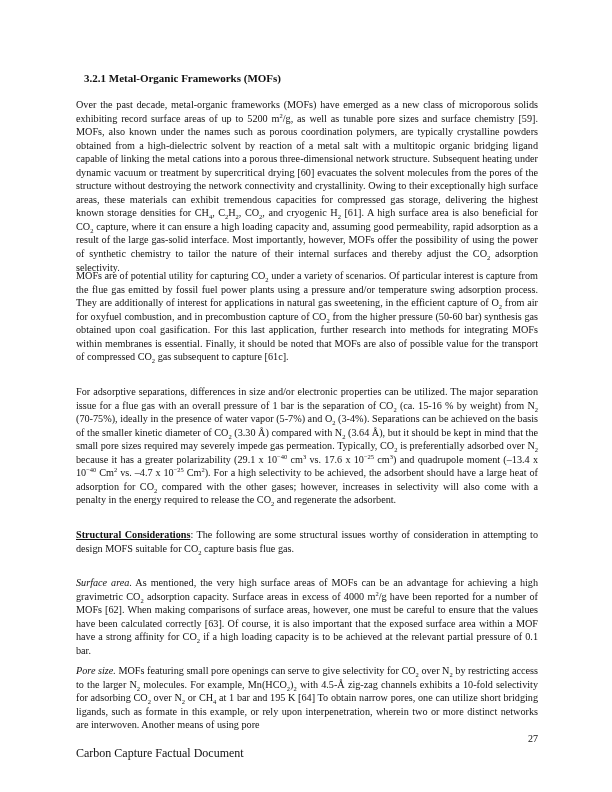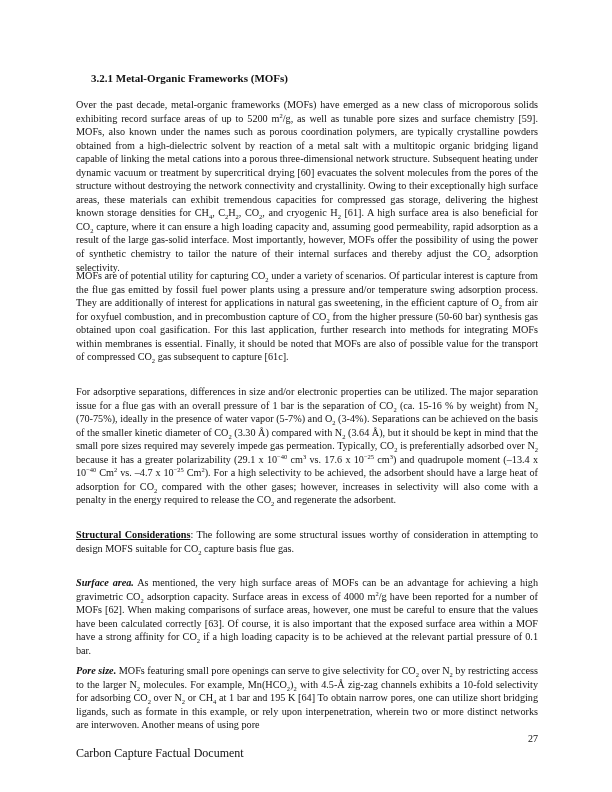--- a/index.html
+++ b/index.html
@@ -1,24 +1,24 @@
 <!DOCTYPE html>
 <html><head>
 <meta charset="utf-8">
 <style>
   html, body { margin: 0; padding: 0; background: #ffffff; }
   body { width: 612px; height: 792px; position: relative; overflow: hidden;
          font-family: "Liberation Serif", "DejaVu Serif", serif; color: #111; }
   .page { position: absolute; left: 76px; top: 0; width: 462px; }
-  .heading { position: absolute; top: 72px; left: 15px; font-weight: bold; font-size: 11px; white-space: nowrap; }
+  .heading { position: absolute; top: 72px; left: 8px; font-weight: bold; font-size: 11px; white-space: nowrap; }
   .para { position: absolute; left: 0; width: 462px; font-size: 10.2px; line-height: 13.55px;
           text-align: justify; margin: 0; }
   .para sub, .para sup { font-size: 6.5px; line-height: 0; }
   .u { text-decoration: underline; font-weight: bold; }
-  .i { font-style: italic; font-weight: bold; }
+  .i { font-style: italic; }
   .pagenum { position: absolute; top: 733px; right: 0; font-size: 10px; }
   .footer { position: absolute; top: 746px; left: 0; font-size: 12px; white-space: nowrap; }
 </style>
 </head>
 <body>
 
 <div class="page">
   <div class="heading">3.2.1 Metal-Organic Frameworks (MOFs)</div>
 
   <p class="para" style="top:98px">

